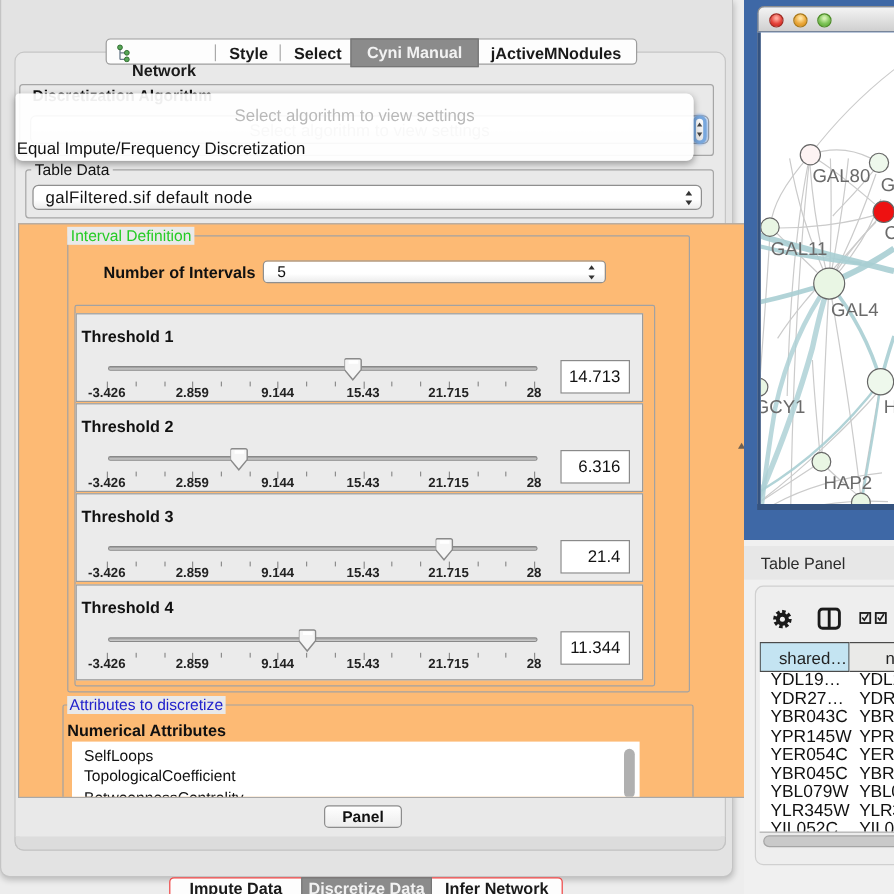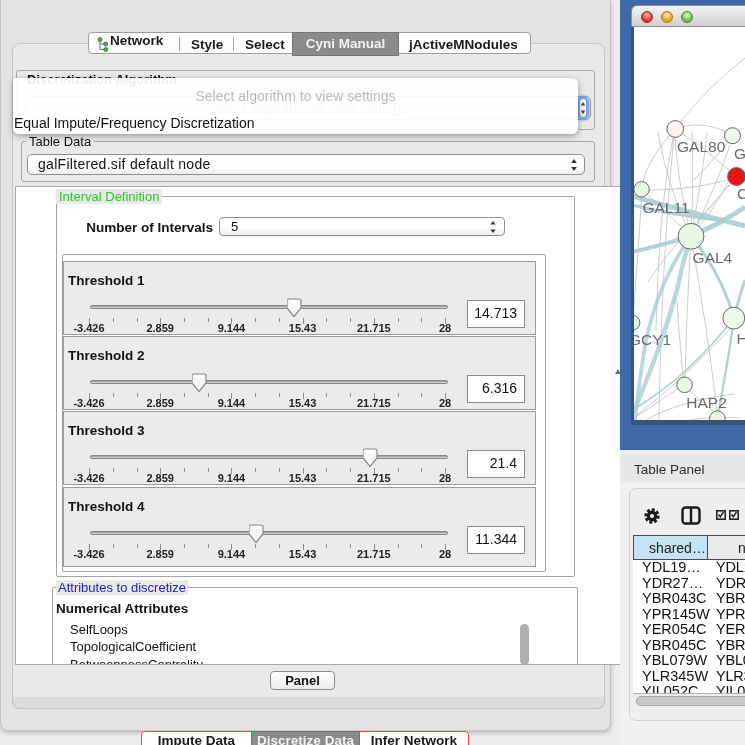--- a/index.html
+++ b/index.html
@@ -23,21 +23,21 @@
   <div class="abs" style="left:87px; top:32px; width:443px; height:22px;
     background:#fdfdfd; border:1px solid #9d9d9d; border-radius:4px; z-index:6;
     font-size:13.5px; font-weight:bold; color:#1a1a1a;">
 
     <svg class="abs" style="left:8px; top:3px;" width="12" height="16" viewBox="0 0 12 16">
       <path d="M3,3.5 L3,13.5 M3,8 L8.5,8 M3,13.5 L8.5,13.5" stroke="#6a7a8a" stroke-width="1.1" fill="none"></path>
       <circle cx="3" cy="3.5" r="2" fill="#57a657" stroke="#2e6b2e" stroke-width="0.8"></circle>
       <circle cx="8.7" cy="8" r="2" fill="#57a657" stroke="#2e6b2e" stroke-width="0.8"></circle>
       <circle cx="8.7" cy="13.5" r="2" fill="#57a657" stroke="#2e6b2e" stroke-width="0.8"></circle>
     </svg>
-    <div class="abs" style="left:21px; top:0;">Network</div>
+    <div class="abs" style="left:21px; top:18px;">Network</div>
     <div class="abs" style="left:90px; top:4px; width:1px; height:14px; background:#aaa;"></div>
     <div class="abs" style="left:102px; top:4px;">Style</div>
     <div class="abs" style="left:144px; top:4px; width:1px; height:14px; background:#aaa;"></div>
     <div class="abs" style="left:156px; top:4px;">Select</div>
     <div class="abs" style="left:203px; top:-1px; width:107px; height:24px;
       background:#8b8b8b; border:1px solid #757575; text-align:center; line-height:22px; color:#f2f2f2;">Cyni Manual</div>
     <div class="abs" style="left:320px; top:4px;">jActiveMNodules</div>
   </div>
 
   <div class="abs" style="left:15px; top:70px; width:579px; height:60px;
@@ -64,21 +64,21 @@
   <div class="abs" style="left:26px; top:154px; width:558px; height:21px;
     background:linear-gradient(#ffffff 60%,#ececec); border:1px solid #8f8f8f; border-radius:5px;
     font-size:14px; letter-spacing:0.3px; color:#111; line-height:18px; padding-left:10px;">galFiltered.sif default node
     <svg class="abs" style="right:6px; top:2px;" width="8" height="16" viewBox="0 0 8 16">
       <path d="M4,2 L6.8,6 L1.2,6 Z" fill="#333"></path>
       <path d="M4,14 L6.8,10 L1.2,10 Z" fill="#333"></path>
     </svg>
   </div>
 
   <div class="abs" id="scrollpane" style="left:14px; top:186px; width:670px; height:479px;
-    background:#ffffff; border:1px solid #a9a9a9; overflow:hidden;">
+    background:#fdba74; border:1px solid #a9a9a9; overflow:hidden;">
 
     <div class="abs" style="right:0; top:0; width:15px; height:477px;
       background:#fcfcfc; border-left:1px solid #d5d5d5;"></div>
     <div class="abs" style="right:5px; top:18px; width:9.5px; height:435px;
       background:linear-gradient(90deg,#b9b9b9,#a8a8a8); border-radius:5px;"></div>
 
     <div class="abs" style="left:40px; top:9px; width:519px; height:381px;
       border:1px solid #a2a2a2; border-radius:2px;"></div>
     <div class="abs" style="left:40px; top:2px; font-size:13px; color:#25cb25;
       background:#e9e9e9; padding:0 3px;">Interval Definition</div>

